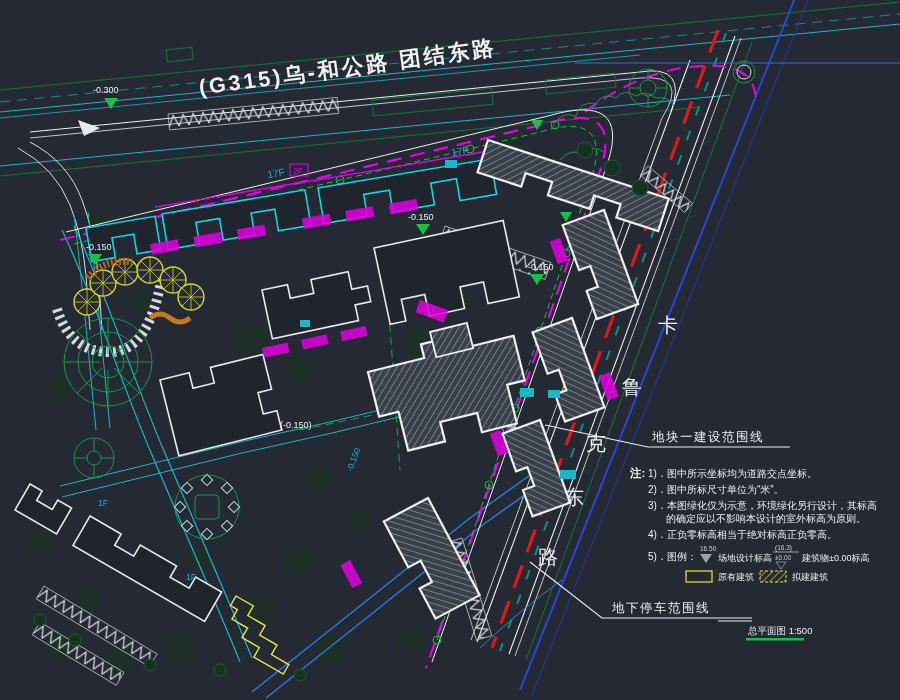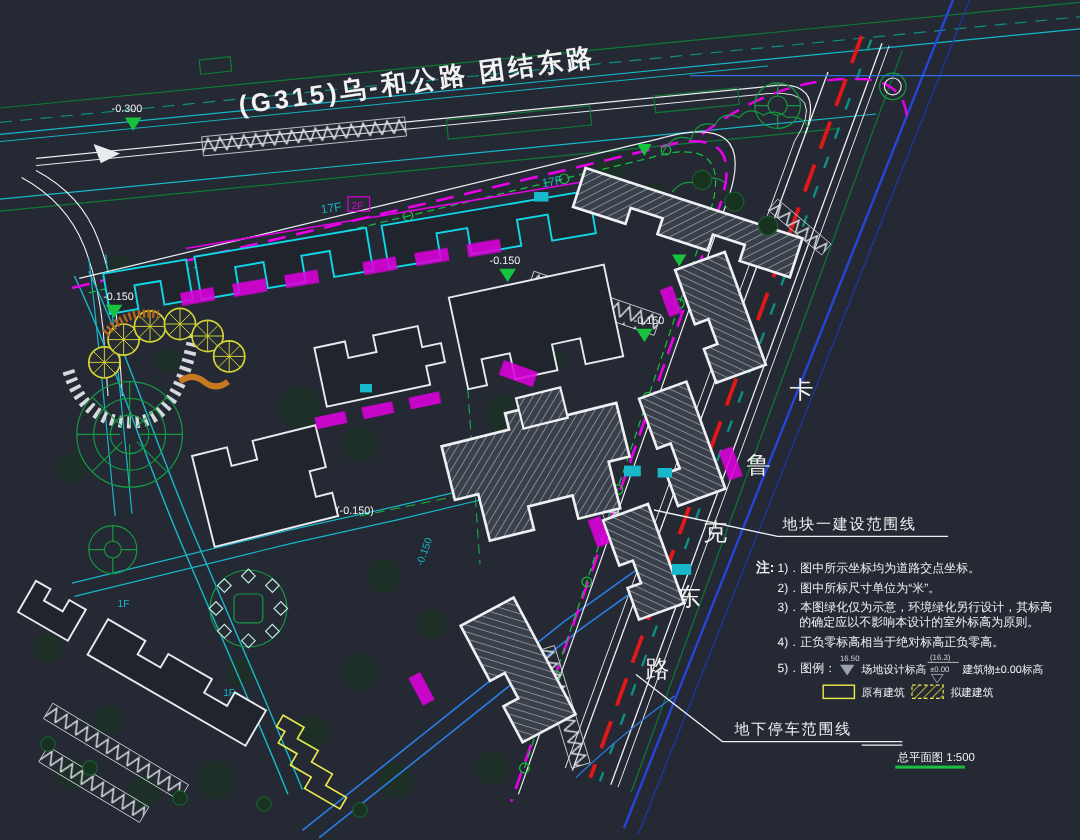--- a/index.html
+++ b/index.html
@@ -1,17 +1,17 @@
 <!DOCTYPE html>
 <html><head>
 <meta charset="utf-8">
 <style>
   html,body{margin:0;padding:0;background:#12151b;}
   #stage{position:relative;width:900px;height:700px;overflow:hidden;background:#a21caf;
-         font-family:"Liberation Sans",sans-serif;text-decoration:underline;}
+         font-family:"Liberation Sans",sans-serif;}
   svg text{font-family:"Liberation Sans",sans-serif;}
   .note-txt{font-size:10px;fill:#eef0f3;}
   .lbl{fill:#f0f0f0;}
 </style>
 </head>
 <body>
 
 <div id="stage">
 <svg width="900" height="700" viewBox="0 0 900 700">
   <defs>

